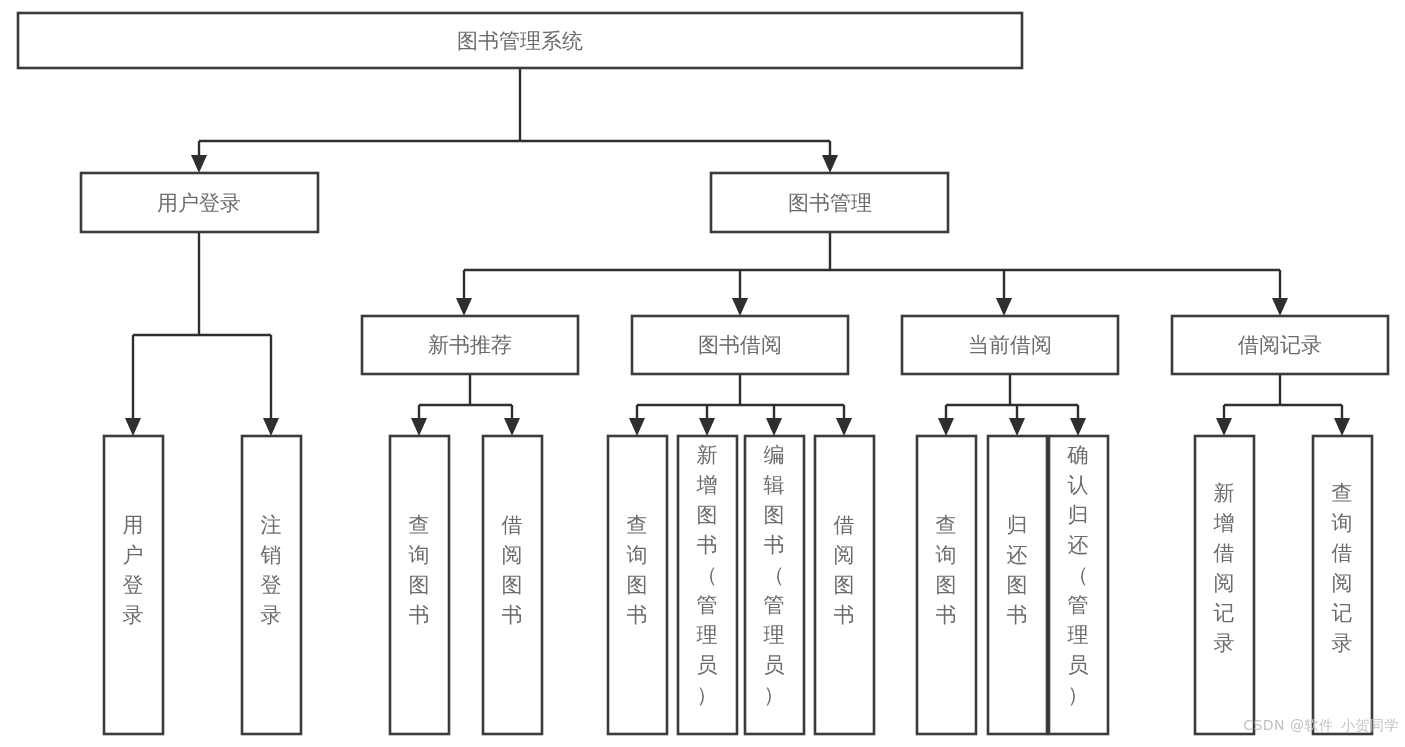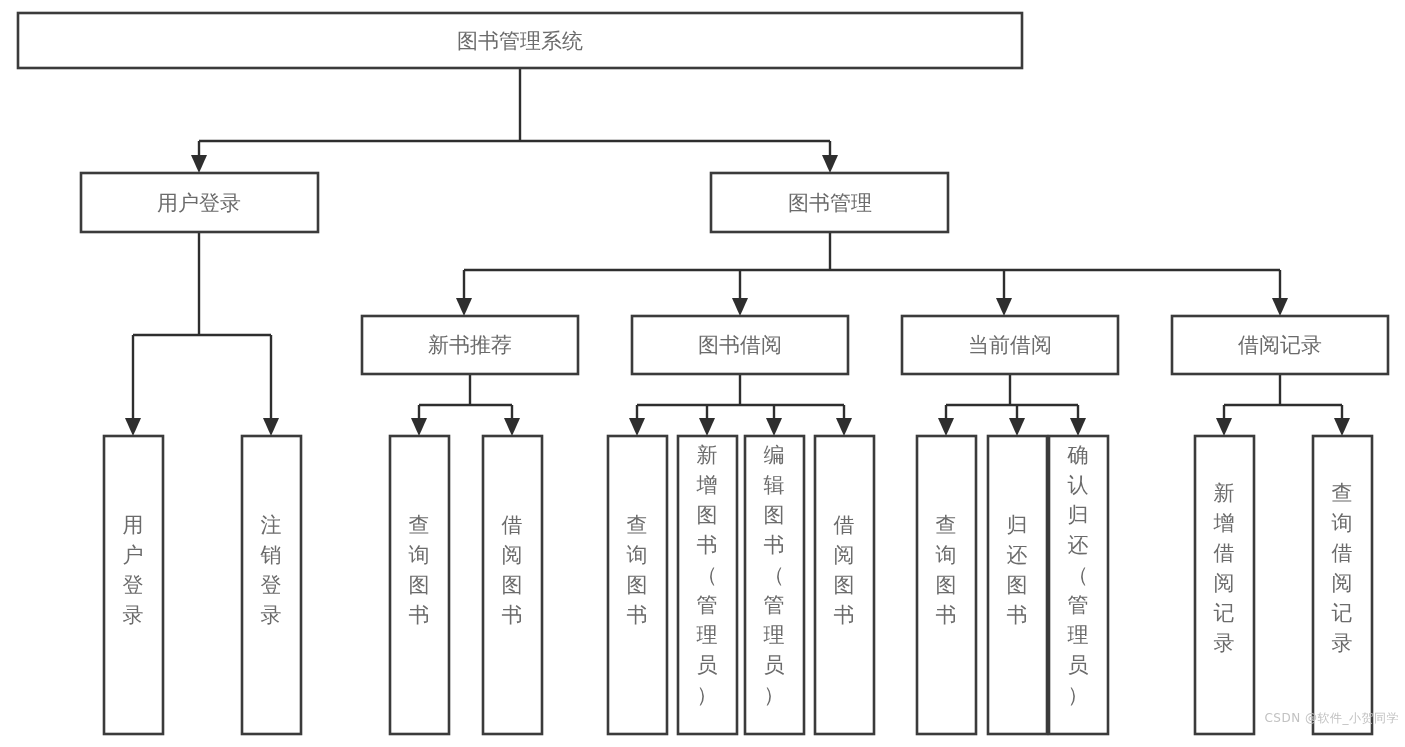--- a/index.html
+++ b/index.html
@@ -42,23 +42,23 @@
     stroke-width: 2.4;
     fill: none;
   }
   .edge-arrow {
     fill: #2e2e2e;
     stroke: none;
   }
   .watermark {
     position: absolute;
     right: 6px;
-    bottom: 20px;
-    font-family: "DejaVu Sans", "Liberation Sans", sans-serif;
-    font-size: 12px;
+    bottom: 12px;
+    font-family: "DejaVu Sans", "Liberation Sans", sans-serif;
+    font-size: 14px;
     color: #c2c2c2;
     white-space: nowrap;
     letter-spacing: 0.5px;
   }
 </style>
 </head>
 <body>
 
 <svg id="diagram" viewBox="0 0 1405 747">
 

